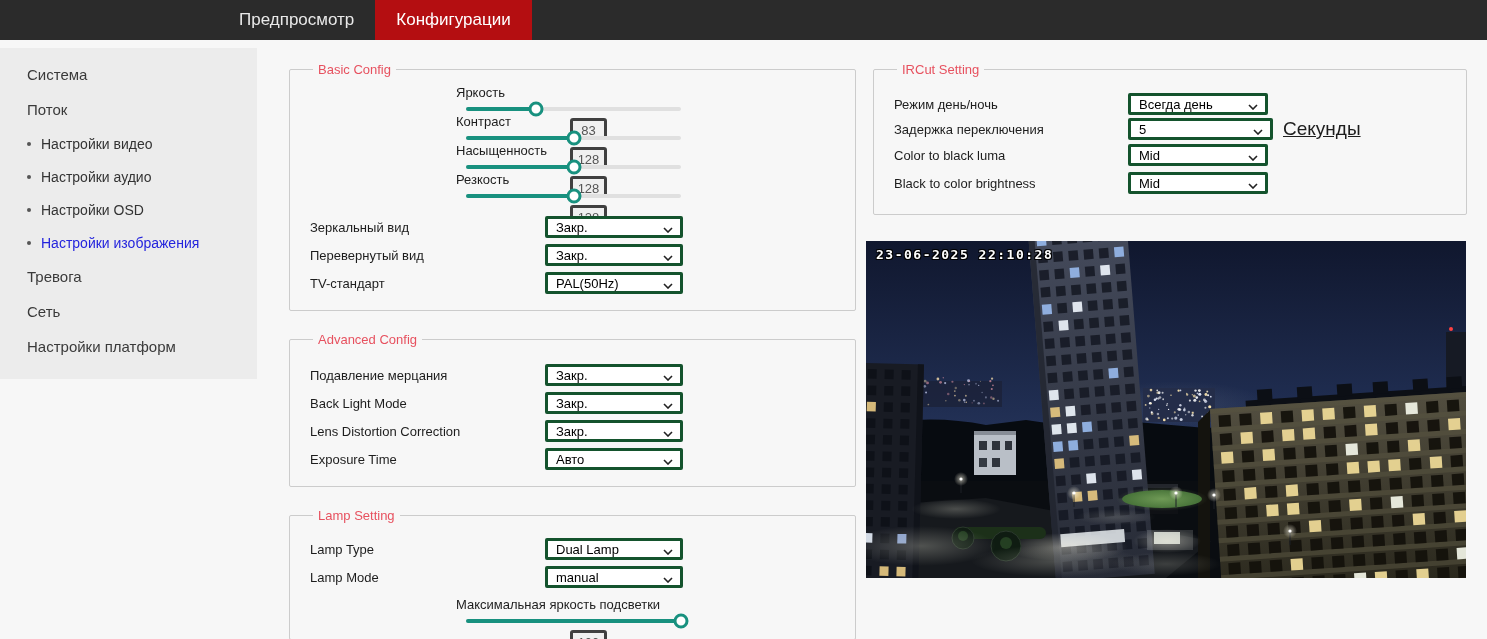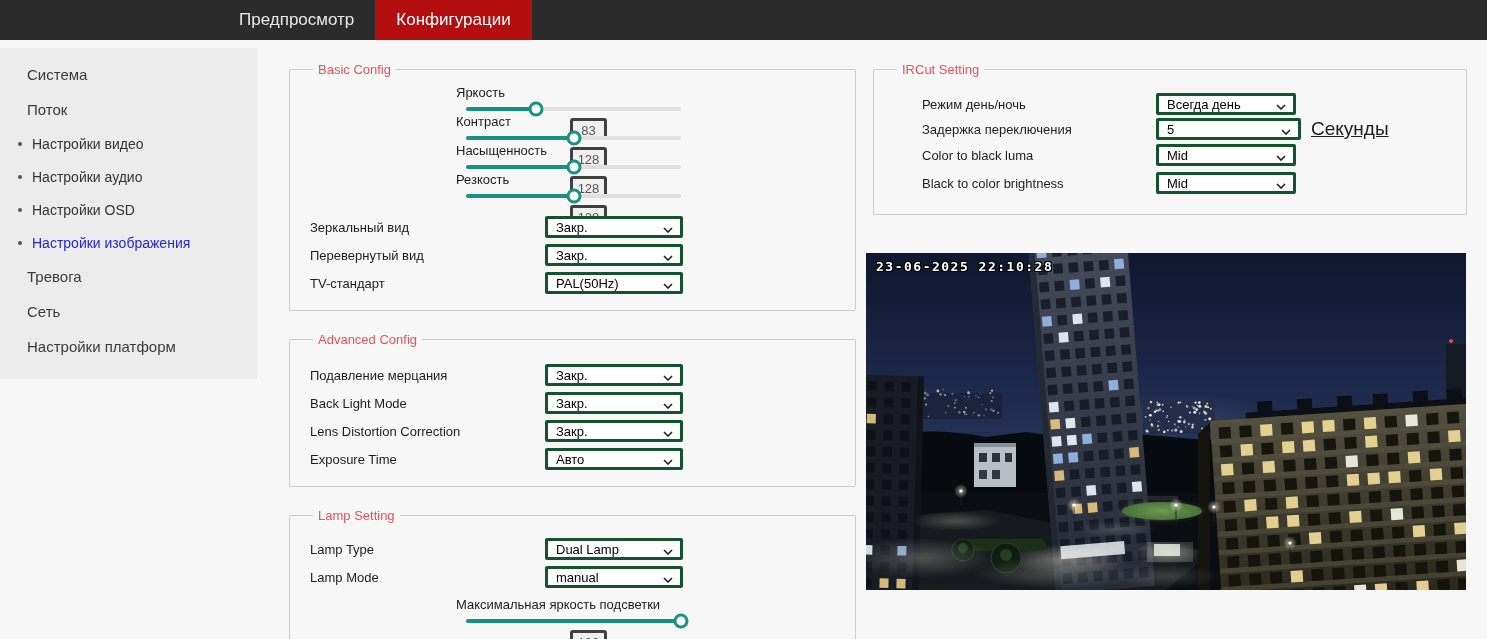--- a/index.html
+++ b/index.html
@@ -8,21 +8,21 @@
 
   
   .topbar { position:absolute; left:0; top:0; width:1487px; height:40px; background:#2b2b2b; display:flex; align-items:stretch; }
   .topbar .pad { width:218px; }
   .tab { display:flex; align-items:center; padding:0 21px; font-size:17px; color:#e9e9e9; cursor:pointer; }
   .tab.active { background:#b40e11; color:#ffffff; }
 
   
   .sidebar { position:absolute; left:0; top:48px; width:257px; height:331px; background:#ececec; padding-top:9px; }
   .side-item { height:35px; display:flex; align-items:center; padding-left:27px; font-size:15px; color:#3a3a3a; cursor:pointer; }
-  .side-sub { height:33px; display:flex; align-items:center; padding-left:18px; font-size:14px; color:#333; cursor:pointer; }
+  .side-sub { height:33px; display:flex; align-items:center; padding-left:27px; font-size:14px; color:#333; cursor:pointer; }
   .side-sub .dot { width:4px; height:4px; border-radius:50%; background:#555; margin-right:10px; flex:0 0 auto; }
   .side-sub.active { color:#2424dd; }
   .side-sub.active .dot { background:#555; }
 
   
   .left-col  { position:absolute; left:289px; top:62px; width:567px; }
   .right-col { position:absolute; left:873px; top:62px; width:594px; }
 
   fieldset { border:1px solid #cccccc; border-radius:2px; margin:0 0 21px 0; padding:8px 18px 13px 20px; background:transparent; }
   legend { color:#e7515f; font-size:13px; padding:0 5px; margin-left:3px; }
@@ -39,25 +39,25 @@
   .slider .fill { height:4px; background:#18917f; border-radius:2px; width:0%; }
   .slider .thumb { position:absolute; top:9px; left:0%; width:15px; height:15px; background:#ffffff; border:3px solid #18917f; border-radius:50%; transform:translate(-50%,-50%); }
   .valbox { margin-left:30px; width:37px; height:21px; background:#f0f0f0; border:3px solid #404040; border-radius:3px; font-size:13px; color:#555; text-align:center; line-height:19px; flex:0 0 auto; }
 
   
   .sel { position:relative; width:138px; height:22px; background:#ffffff; border:3px solid #14532d; border-radius:2px; display:flex; align-items:center; padding:0 22px 0 8px; cursor:pointer; flex:0 0 auto; }
   .sel .sel-val { font-size:13px; color:#000; white-space:nowrap; overflow:hidden; }
   .sel .chev { position:absolute; right:7px; top:8px; width:10px; height:6px; }
   .sel.wide { width:145px; }
   .suffix { margin-left:10px; font-size:19px; color:#1d1d1d;text-decoration:underline; }
-  .ir-row { height:28px; display:flex; align-items:center;margin-left:28px; }
+  .ir-row { height:28px; display:flex; align-items:center; }
   .ir-lbl { width:234px; font-size:13px; color:#1d1d1d; flex:0 0 auto; }
 
   
-  .preview { position:absolute; left:866px; top:253px; width:600px; height:337px; background:#0d1322; overflow:hidden; }
+  .preview { position:absolute; left:866px; top:241px; width:600px; height:337px; background:#0d1322; overflow:hidden; }
   .preview svg { display:block; }
   .osd-time { position:absolute; left:10px; top:6px; font-family:"DejaVu Sans Mono", monospace; font-weight:bold; font-size:13px; letter-spacing:1.5px; color:#ffffff;
     text-shadow:1px 1px 0 #000, -1px -1px 0 #000, 1px -1px 0 #000, -1px 1px 0 #000; }
 </style>
 </head>
 <body>
 
 <div class="topbar">
   <div class="pad"></div>
   <div class="tab">Предпросмотр</div>

